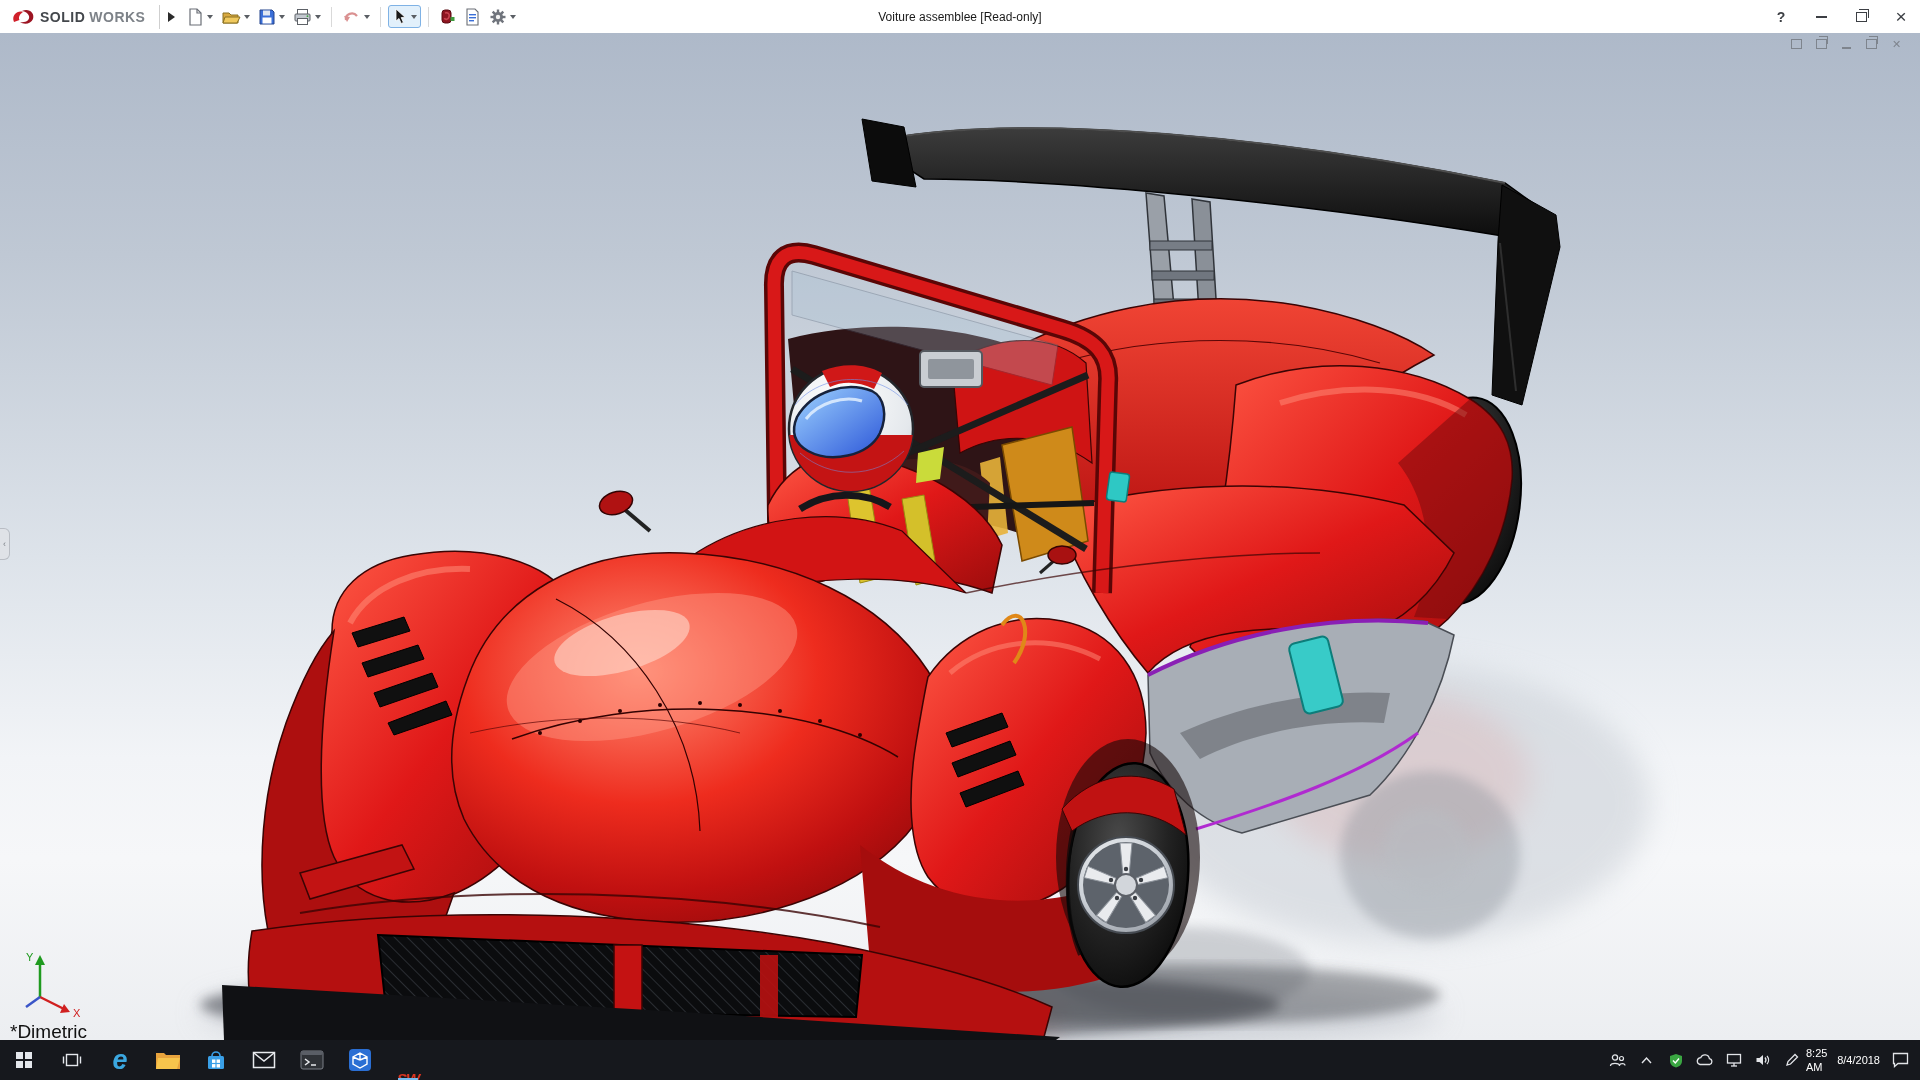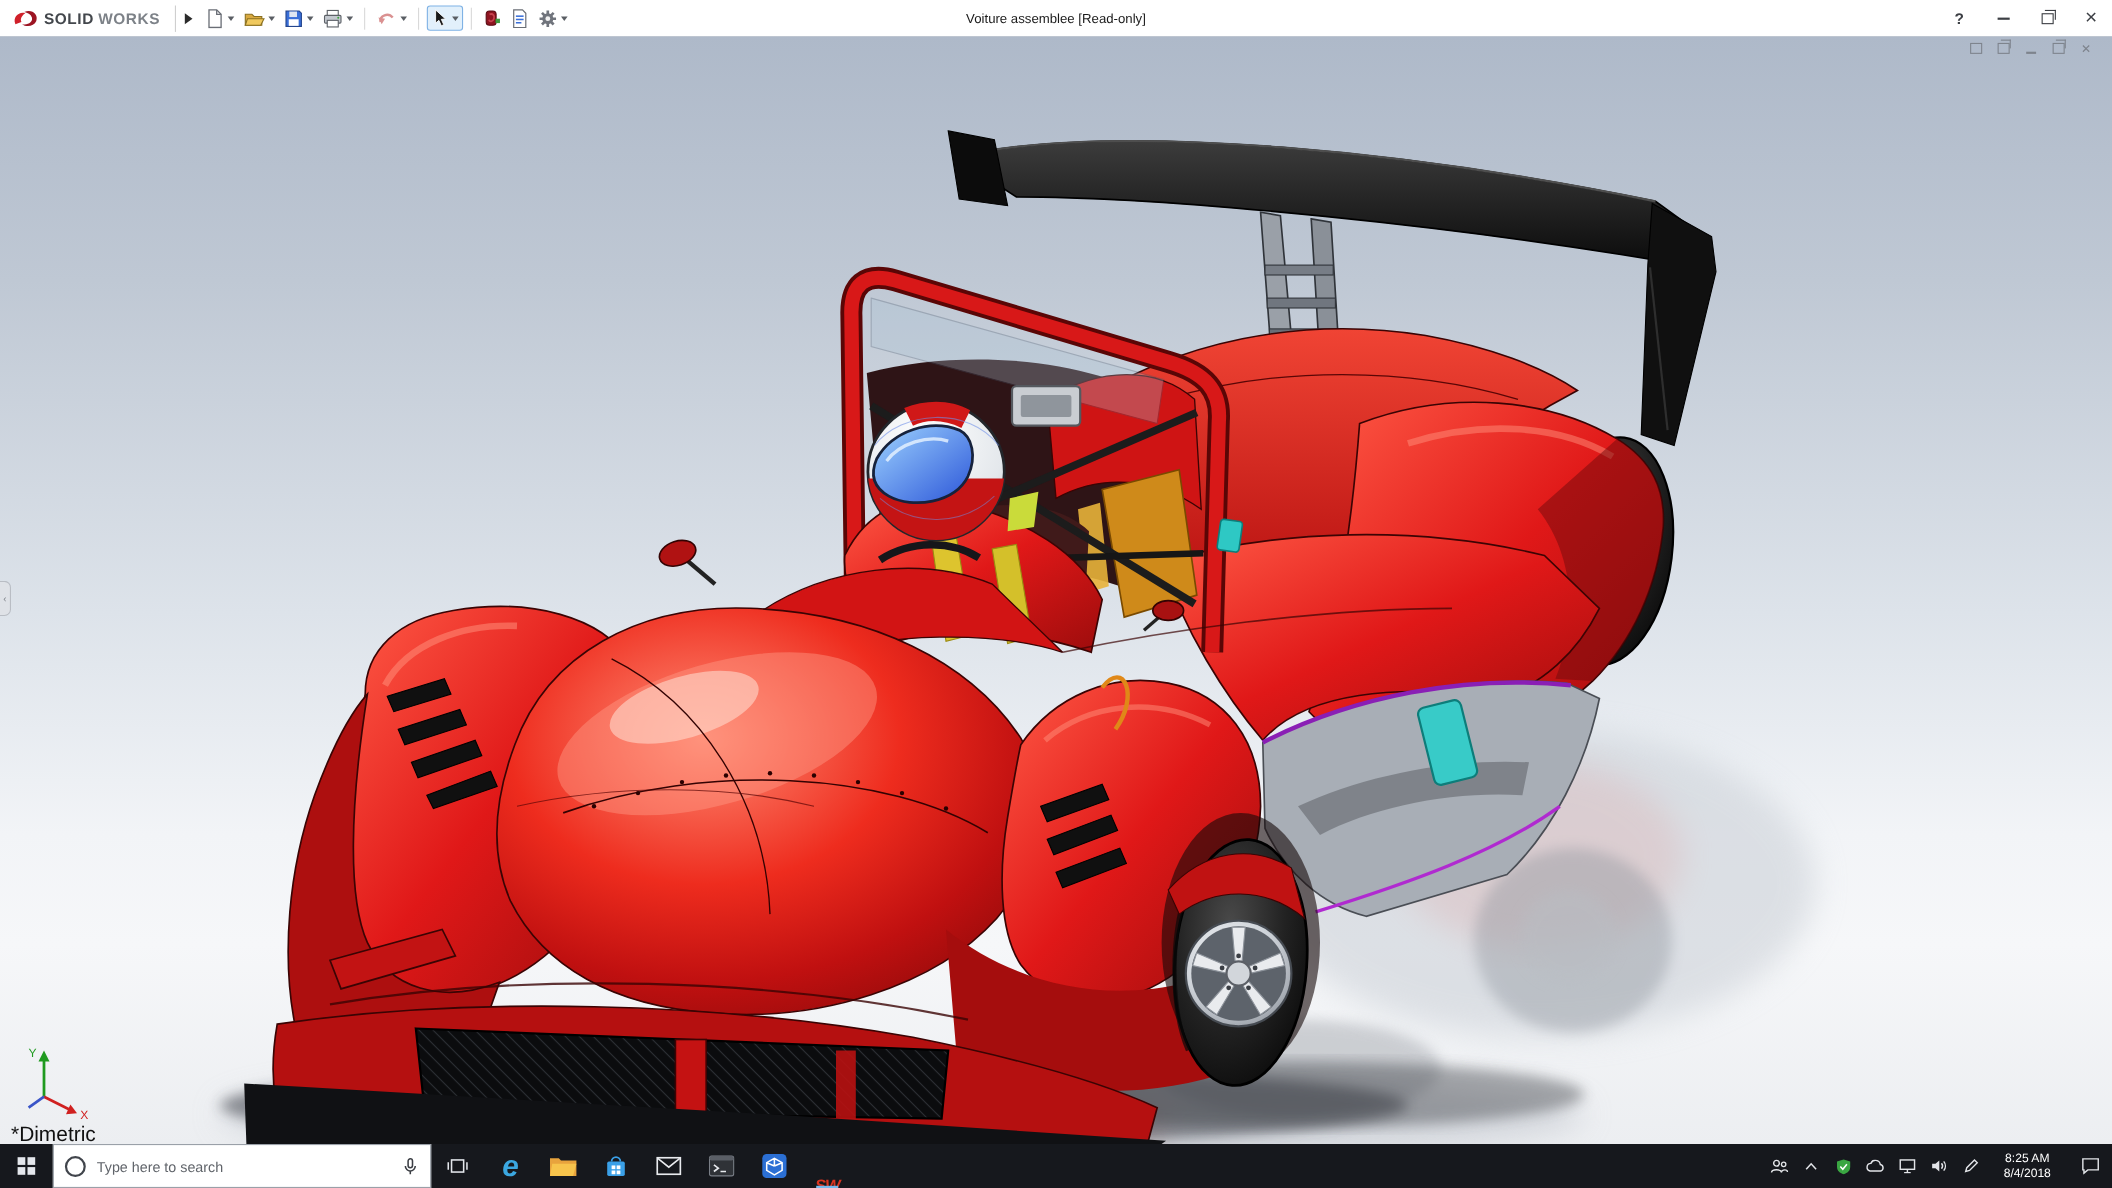--- a/index.html
+++ b/index.html
@@ -52,21 +52,21 @@
   .searchbox{width:344px;background:#ffffff;display:flex;align-items:center;gap:10px;padding:0 10px;border:1px solid #9aa0a8;box-sizing:border-box;}
   .cortana-ring{width:15px;height:15px;border:2px solid #41454c;border-radius:50%;}
   .search-text{flex:1;font-size:13px;color:#60646a;white-space:nowrap;overflow:hidden;}
   .edge-e{font-size:27px;font-weight:bold;font-style:italic;color:#3ba7e0;line-height:1;}
   .sw-icon{position:relative;width:30px;height:30px;display:flex;align-items:center;justify-content:center;margin-top:36px;}
   .sw-label{font-size:15px;font-weight:bold;font-style:italic;color:#d93420;letter-spacing:-1px;}
   .sw-year{position:absolute;right:-1px;bottom:-1px;font-size:7px;font-weight:bold;color:#f2c23e;}
   .run-indicator{position:absolute;left:14px;bottom:0;width:20px;height:2px;background:#76b9ed;}
   .tray{margin-left:auto;display:flex;align-items:center;}
   .tray-slot{width:29px;height:40px;display:flex;align-items:center;justify-content:center;}
-  .clock{width:74px;height:40px;display:flex;flex-direction:column;align-items:center;justify-content:center;color:#fff;font-size:11px;line-height:1.3;}
+  .clock{width:74px;height:40px;display:flex;flex-direction:row;align-items:center;justify-content:center;color:#fff;font-size:11px;line-height:1.3;}
   .action{width:40px;height:40px;display:flex;align-items:center;justify-content:center;}
 </style>
 </head>
 <body>
 
 <div class="stage">
 
   <div class="titlebar">
     <div class="brand">
       <svg width="26" height="18" viewBox="0 0 26 18">
@@ -464,29 +464,20 @@
   <div class="taskbar">
     <div class="tb-slot">
       <div class="start-grid">
           <div></div>
           <div></div>
           <div></div>
           <div></div>
         </div>
     </div>
 
-    <div class="searchbox">
-      <span class="cortana-ring"></span>
-      <span class="search-text">Type here to search</span>
-      <svg width="16" height="17" viewBox="0 0 16 17">
-        <rect x="6" y="1.5" width="4" height="8" rx="2" fill="none" stroke="#3b3e44" stroke-width="1.4"></rect>
-        <path d="M3.5,8 a4.5,4.5 0 0 0 9,0" fill="none" stroke="#3b3e44" stroke-width="1.4"></path>
-        <line x1="8" y1="12.5" x2="8" y2="15.5" stroke="#3b3e44" stroke-width="1.4"></line>
-      </svg>
-    </div>
 
     <div class="tb-slot">
       <svg width="20" height="18" viewBox="0 0 20 18">
         <rect x="4.5" y="3.5" width="11" height="11" fill="none" stroke="#e4e7ec" stroke-width="1.4"></rect>
         <line x1="1.5" y1="5.5" x2="1.5" y2="12.5" stroke="#e4e7ec" stroke-width="1.4"></line>
         <line x1="18.5" y1="5.5" x2="18.5" y2="12.5" stroke="#e4e7ec" stroke-width="1.4"></line>
       </svg>
     </div>
 
     <div class="tb-slot">

